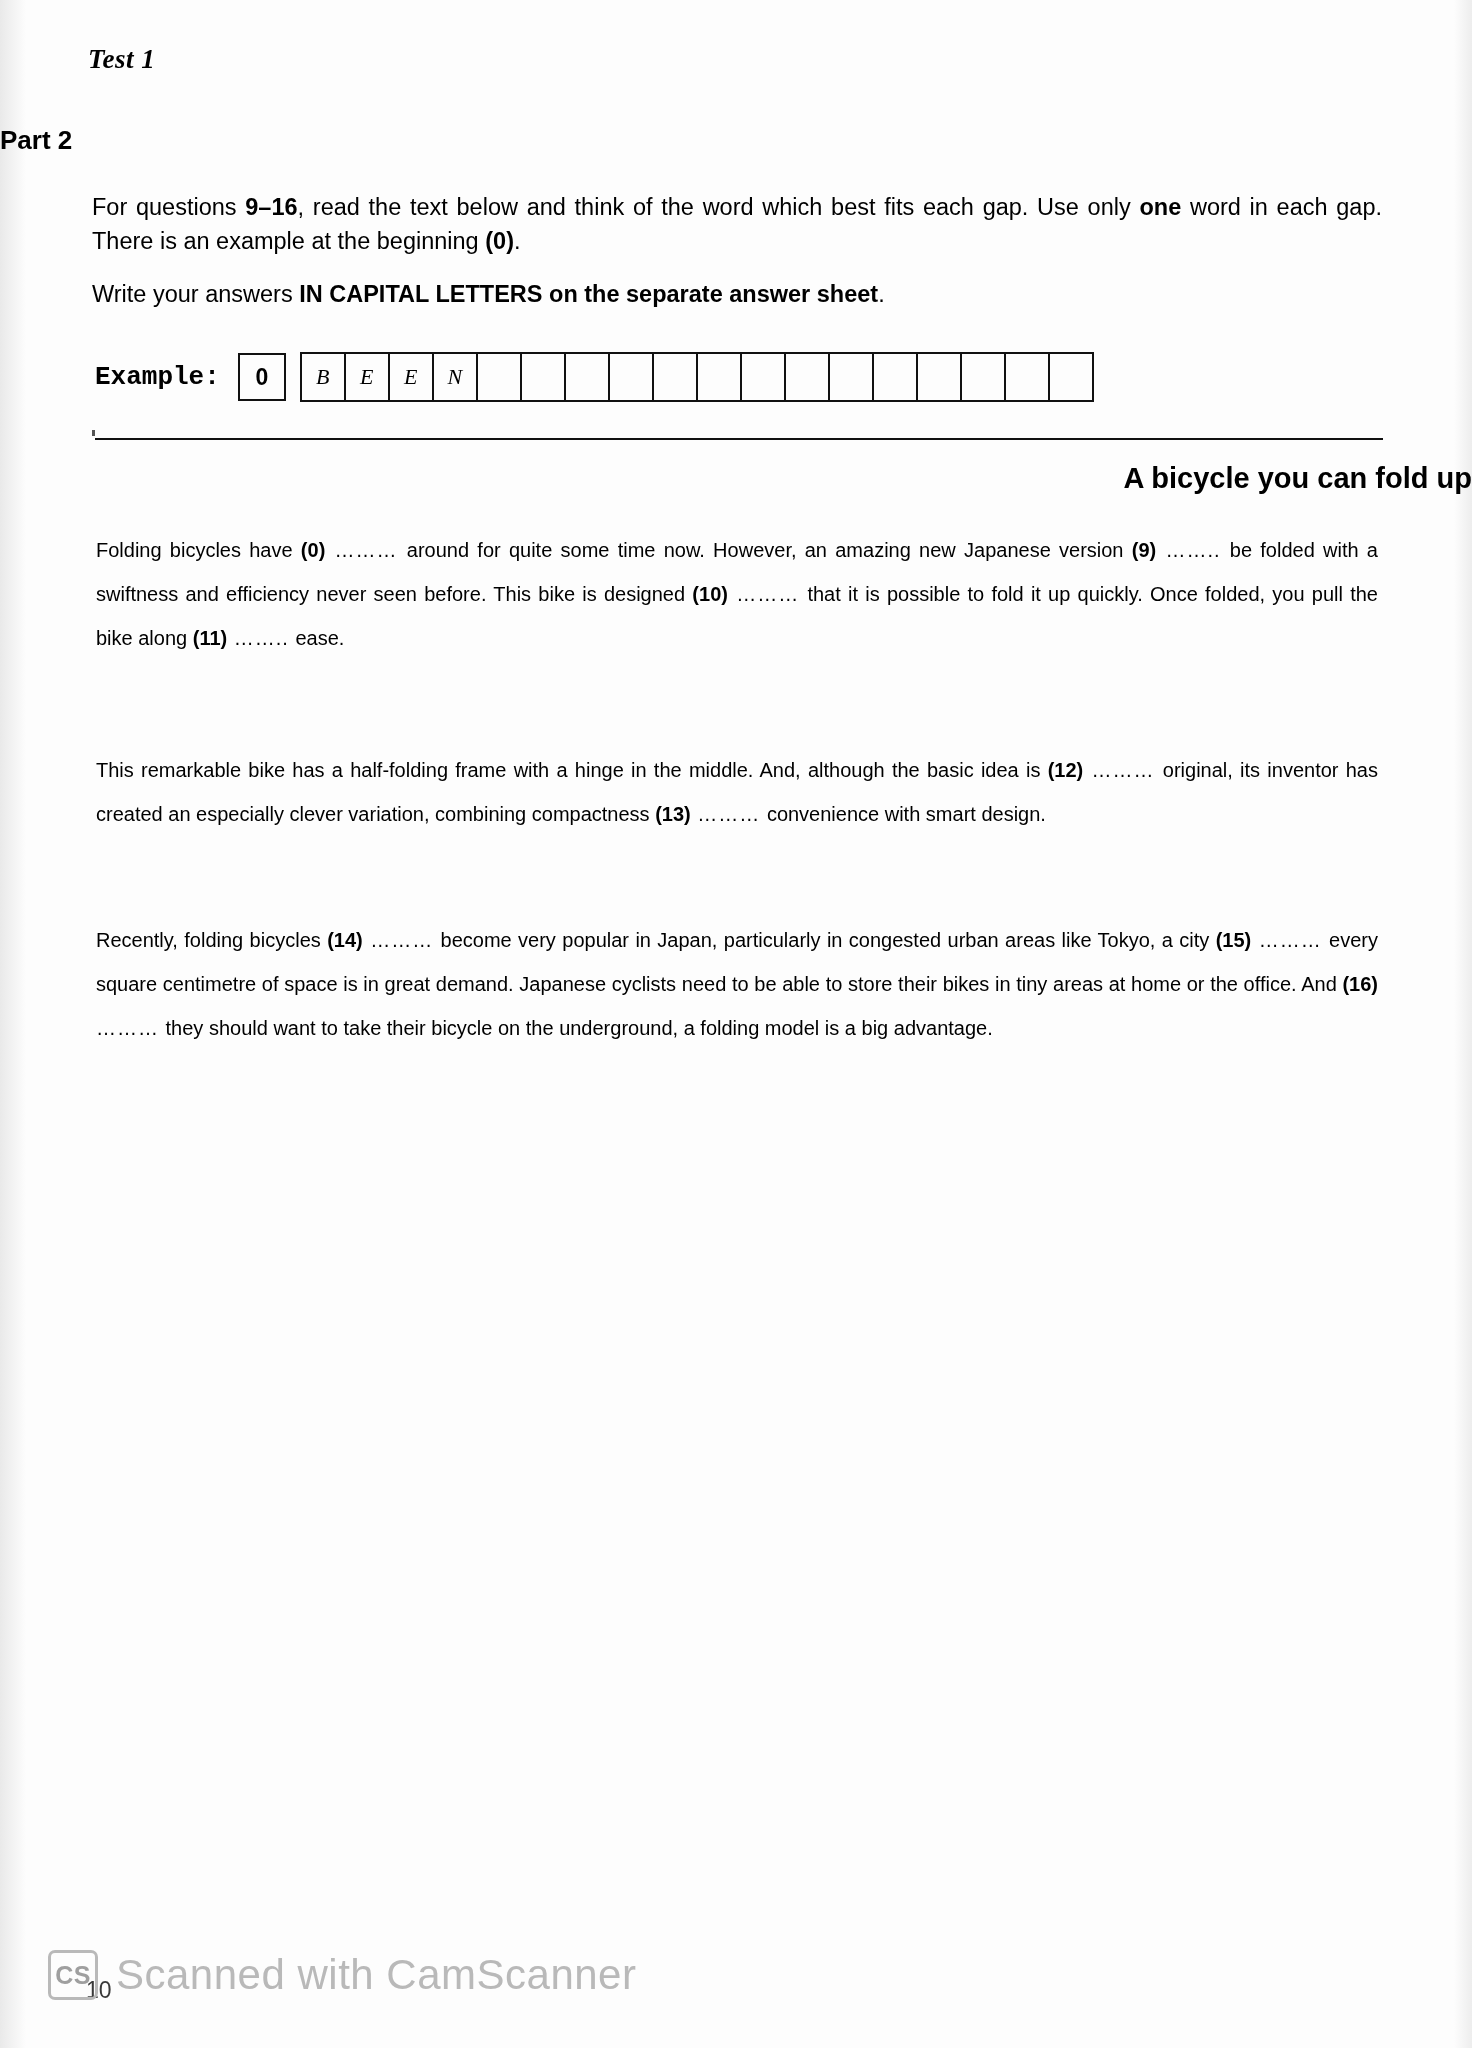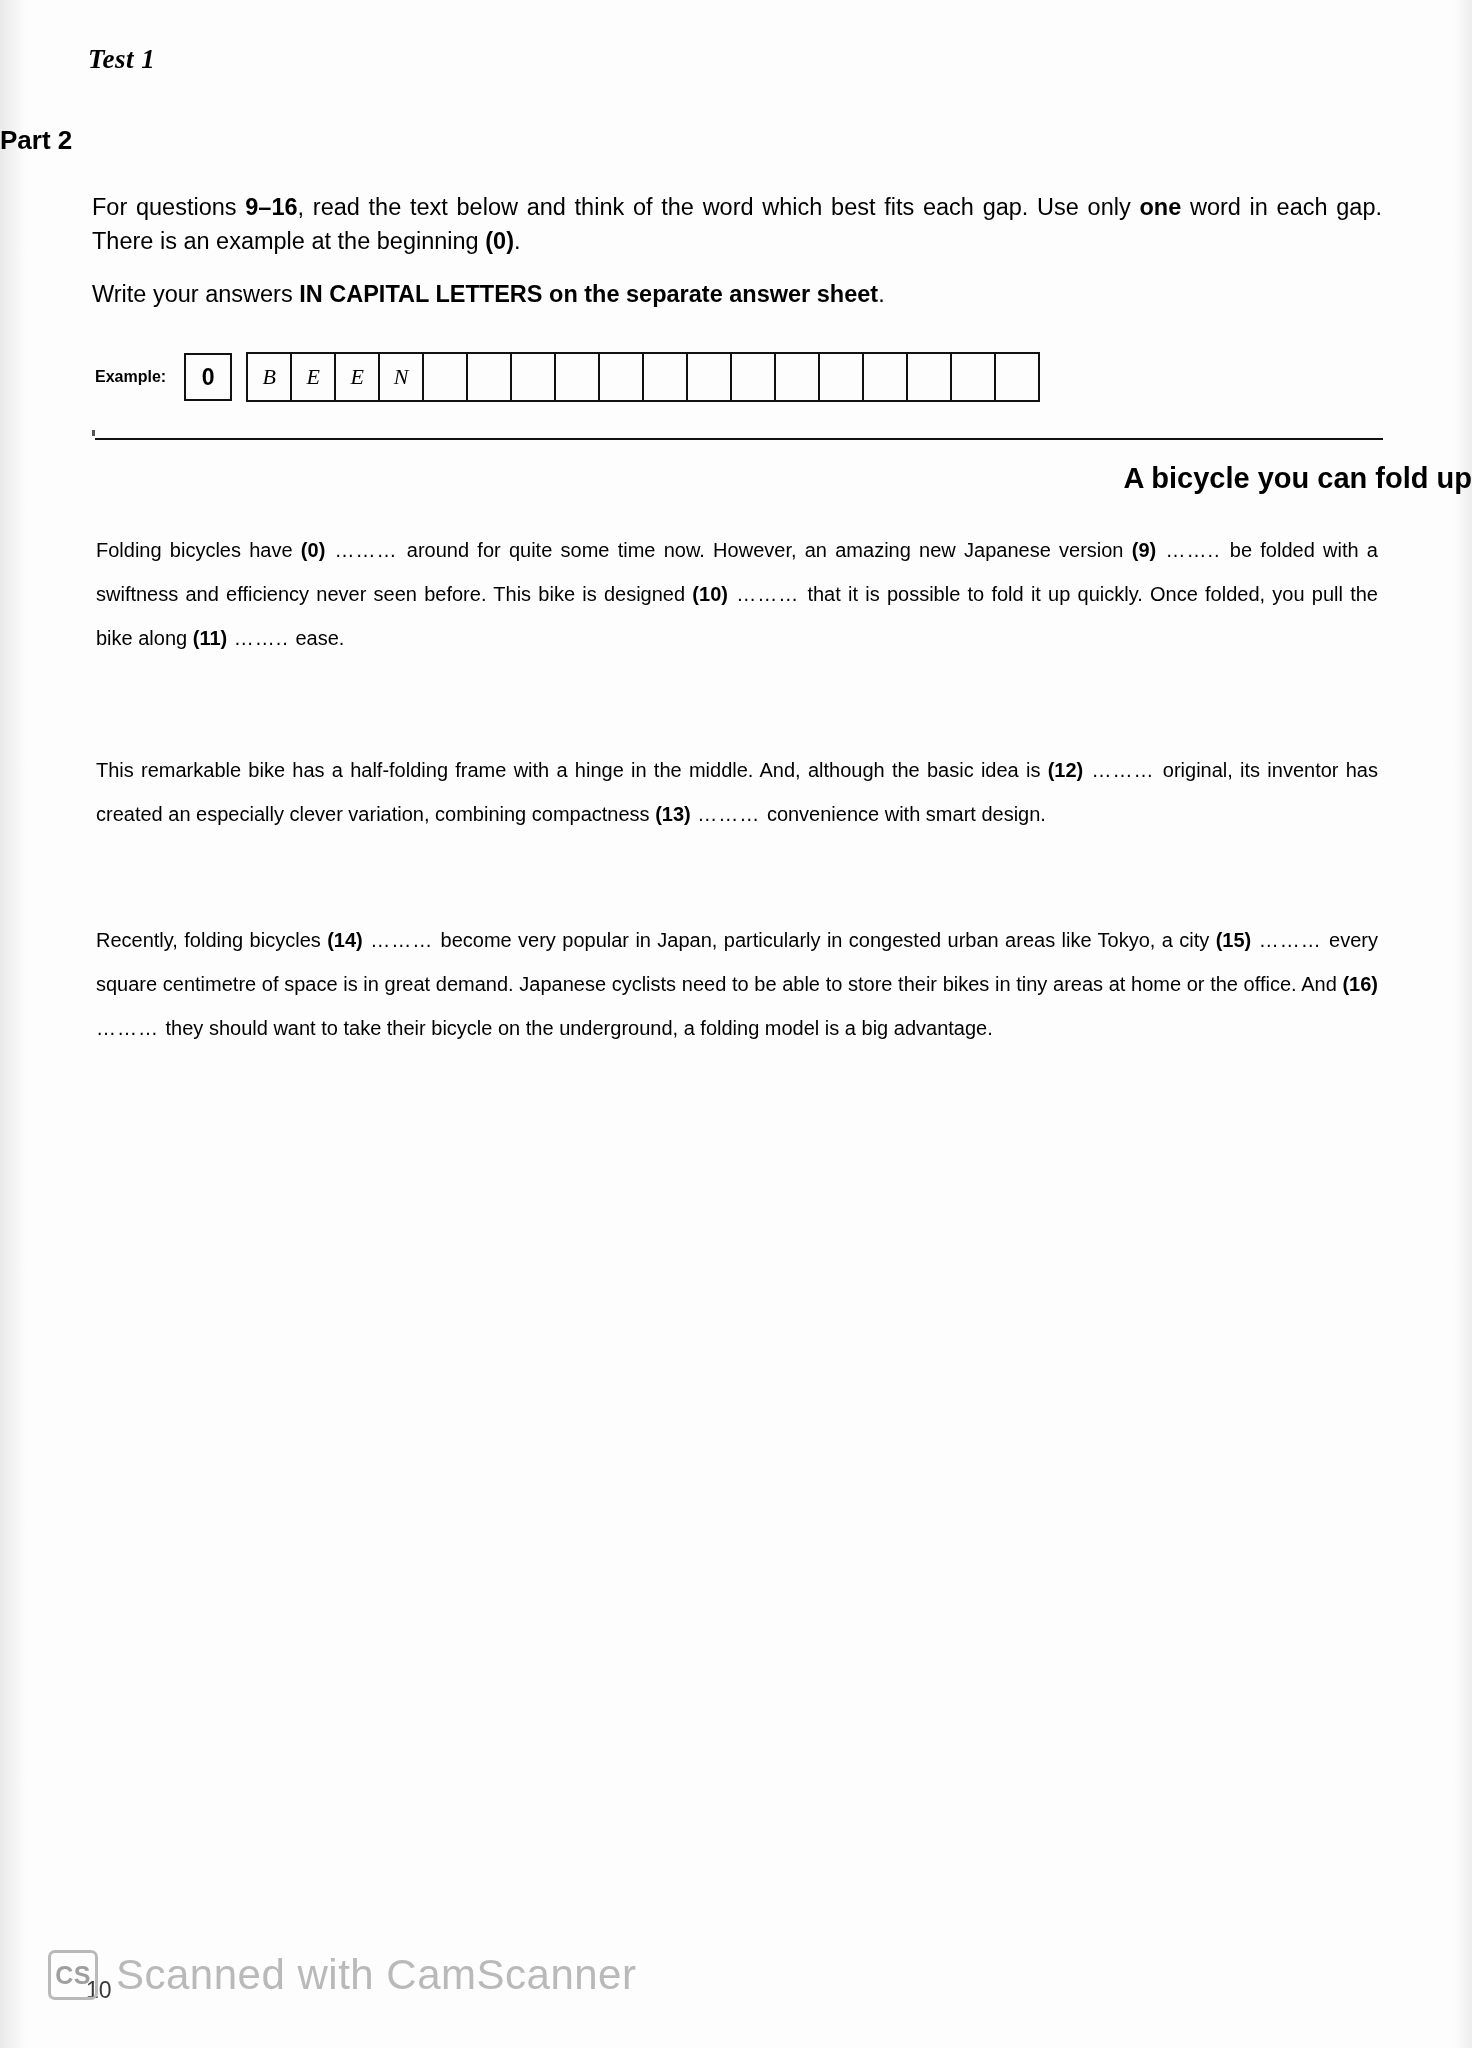--- a/index.html
+++ b/index.html
@@ -76,23 +76,24 @@
   }
 
   .example-row {
     position: absolute;
     left: 95px;
     top: 352px;
     display: flex;
     align-items: center;
   }
   .example-label {
-    font-size: 16px;
+    font-size: 26px;
     font-weight: bold;
     margin-right: 18px;
+    font-family: Liberation Mono, monospace;
   }
   .zero-box {
     width: 44px;
     height: 44px;
     border: 2px solid #111;
     display: flex;
     align-items: center;
     justify-content: center;
     font-size: 23px;
     font-weight: bold;

